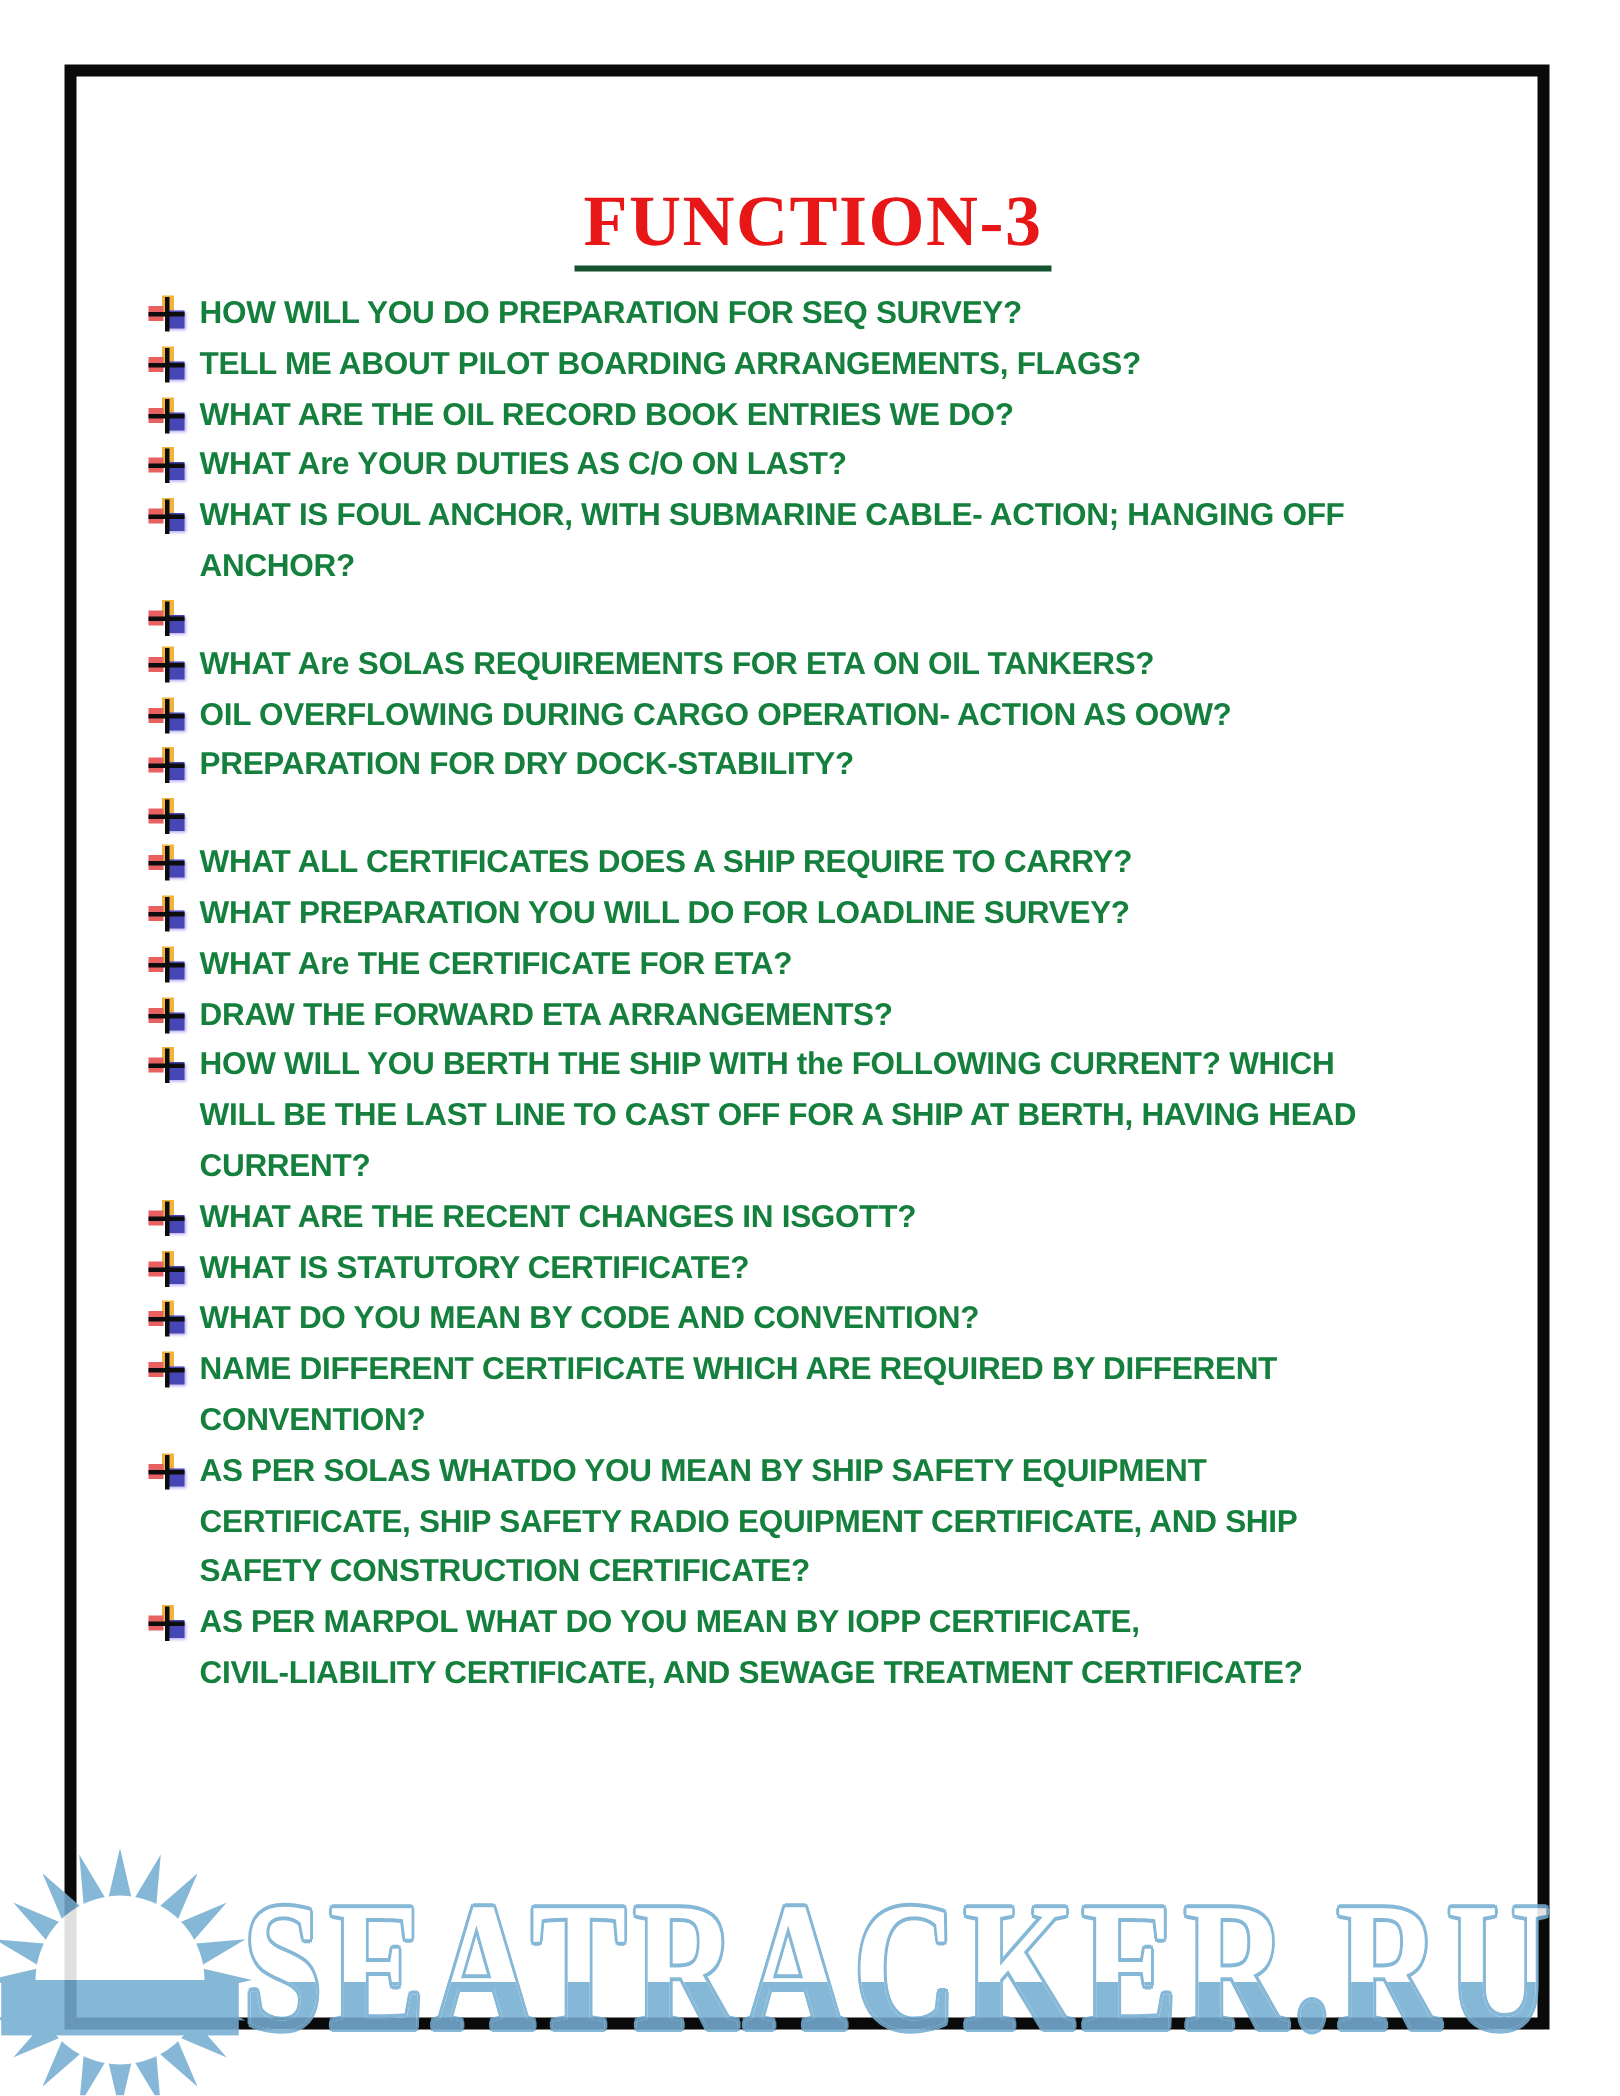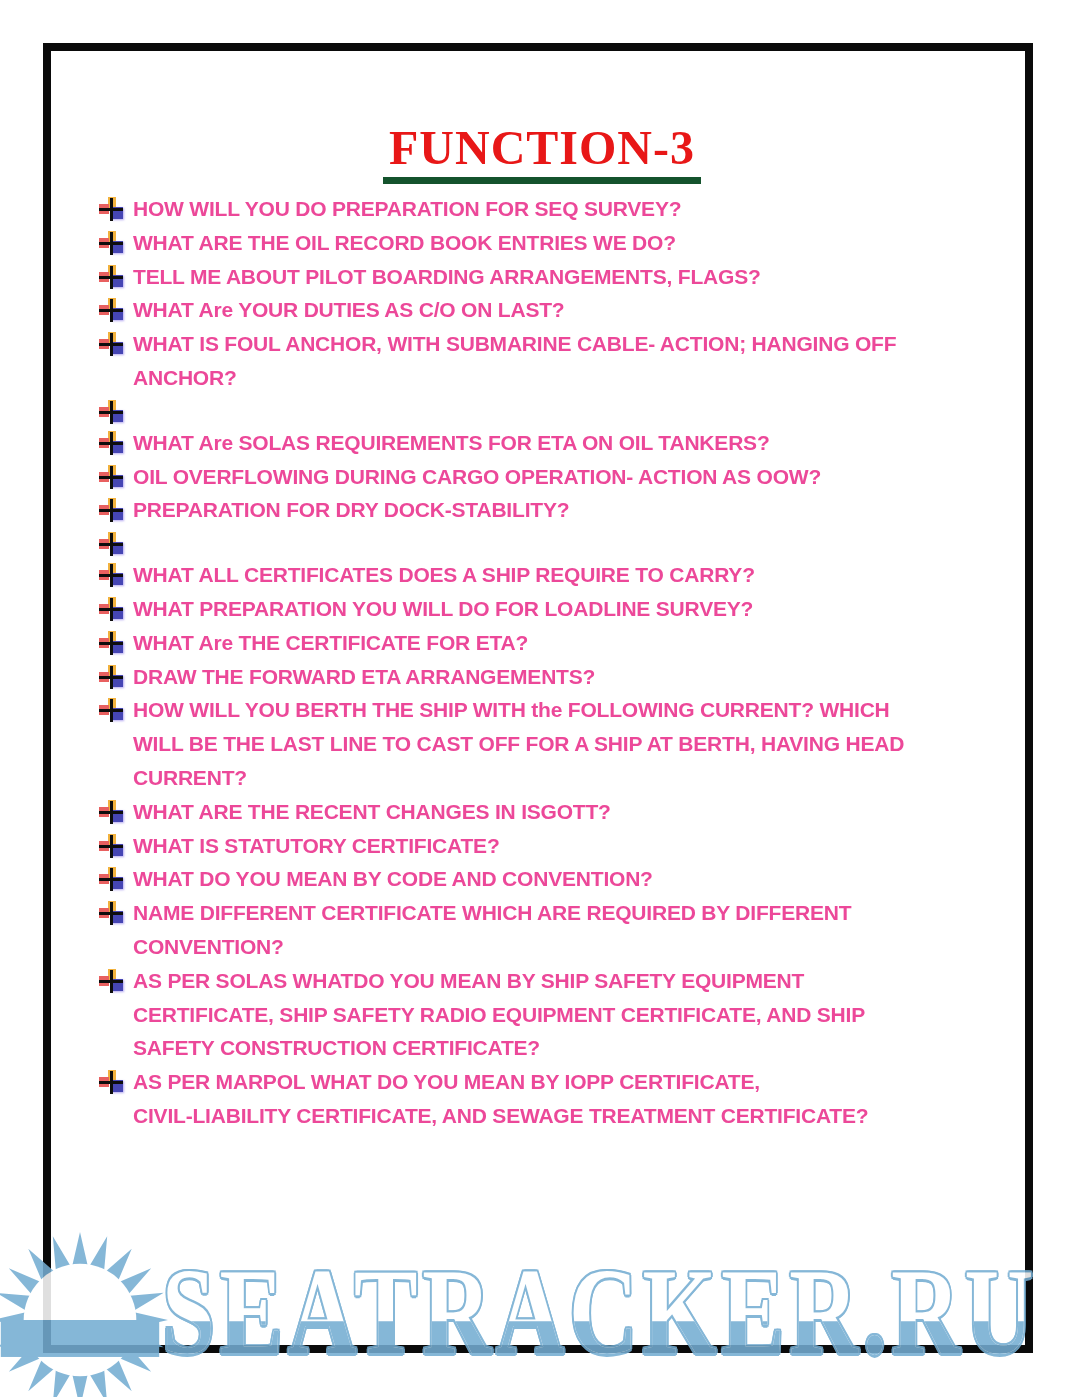--- a/index.html
+++ b/index.html
@@ -30,21 +30,21 @@
     text-align: center;
     z-index: 2;
   }
   .doc-title {
     display: inline-block;
     font-family: "Liberation Serif", serif;
     font-weight: 700;
     font-size: 48px;
     letter-spacing: 1px;
     color: #e81717;
-    border-bottom: 7px solid #14532d;
+    border-bottom: 4px solid #14532d;
     padding: 0 6px 2px 6px;
     line-height: 1.1;
   }
   .q-list {
     position: absolute;
     left: 99px;
     top: 192px;
     width: 920px;
     list-style: none;
     z-index: 2;
@@ -52,21 +52,21 @@
   .q {
     display: flex;
     align-items: flex-start;
   }
   .qtext {
     white-space: pre-line;
     font-weight: 700;
     font-size: 21px;
     line-height: 33.8px;
     letter-spacing: -0.2px;
-    color: #ec4899;
+    color: #15803d;
     padding-left: 8px;
   }
   
   .bullet {
     position: relative;
     flex: 0 0 26px;
     width: 26px;
     height: 26px;
     margin-top: 5px;
   }
@@ -147,32 +147,32 @@
     </li>
 
     <li class="q">
       <span class="bullet">
         <div class="b-yellow"></div>
         <div class="b-red"></div>
         <div class="b-blue"></div>
         <div class="b-cross-v"></div>
         <div class="b-cross-h"></div>
       </span>
+      <span class="qtext">TELL ME ABOUT PILOT BOARDING ARRANGEMENTS, FLAGS?</span>
+    </li>
+
+    <li class="q">
+      <span class="bullet">
+        <div class="b-yellow"></div>
+        <div class="b-red"></div>
+        <div class="b-blue"></div>
+        <div class="b-cross-v"></div>
+        <div class="b-cross-h"></div>
+      </span>
       <span class="qtext">WHAT ARE THE OIL RECORD BOOK ENTRIES WE DO?</span>
-    </li>
-
-    <li class="q">
-      <span class="bullet">
-        <div class="b-yellow"></div>
-        <div class="b-red"></div>
-        <div class="b-blue"></div>
-        <div class="b-cross-v"></div>
-        <div class="b-cross-h"></div>
-      </span>
-      <span class="qtext">TELL ME ABOUT PILOT BOARDING ARRANGEMENTS, FLAGS?</span>
     </li>
 
     <li class="q">
       <span class="bullet">
         <div class="b-yellow"></div>
         <div class="b-red"></div>
         <div class="b-blue"></div>
         <div class="b-cross-v"></div>
         <div class="b-cross-h"></div>
       </span>

